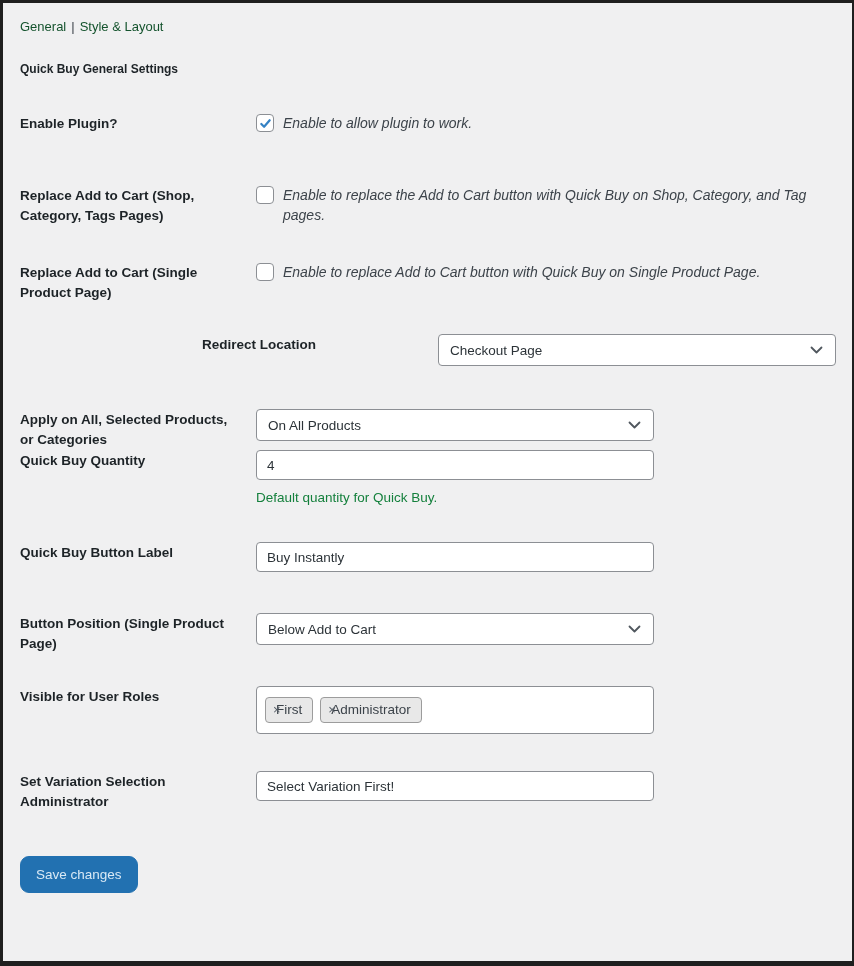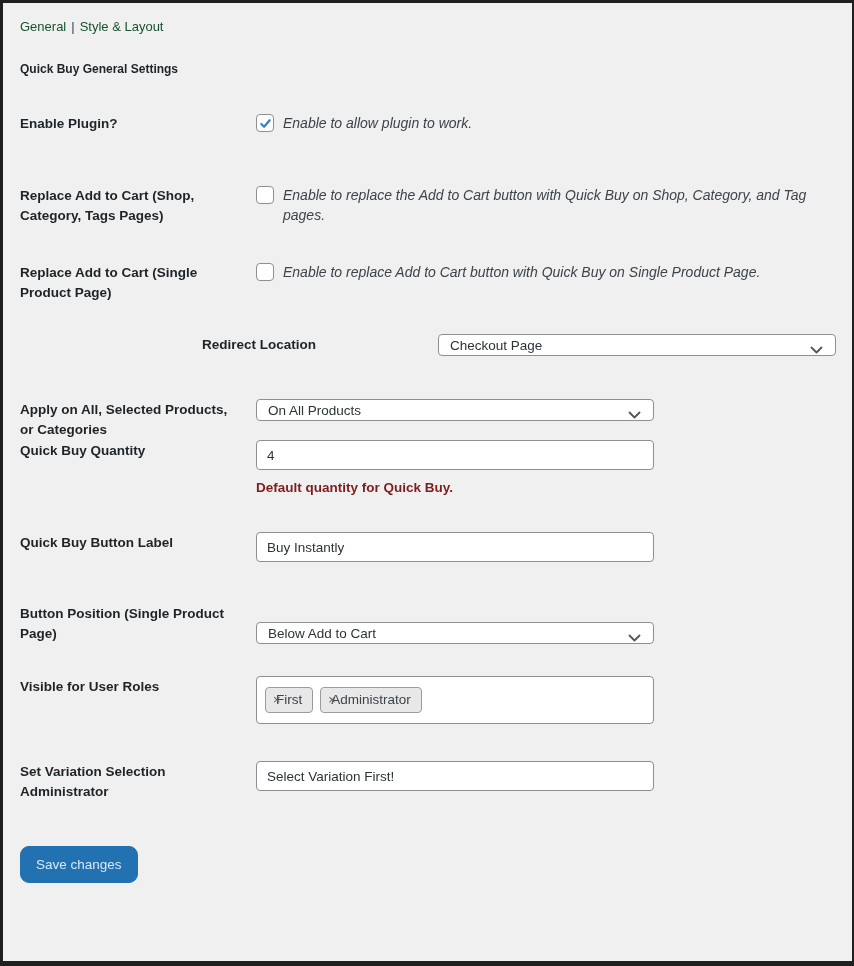--- a/index.html
+++ b/index.html
@@ -44,21 +44,21 @@
   .row-control { width: 398px; flex: 0 0 398px; }
 
   
   .r1 { margin-bottom: 51px; }
   .r2 { margin-bottom: 36px; }
   .r3 { margin-bottom: 31px; }
   .r4 { margin-bottom: 43px; justify-content: flex-end; }
   .r5 { }
   .r6 { margin-bottom: 35px; }
   .r7 { margin-bottom: 41px; }
-  .r8 { margin-bottom: 32px; align-items: flex-end; }
+  .r8 { margin-bottom: 32px; }
   .r9 { margin-bottom: 37px; }
   .r10 { margin-bottom: 44px; }
 
   
   .checkbox-wrap {
     display: flex;
     align-items: flex-start;
     gap: 9px;
     font-size: 14px;
     color: #3c434a;
@@ -77,21 +77,21 @@
     align-items: center;
     justify-content: center;
     margin-top: 1px;
   }
   .checkbox svg { display: none; }
   .checkbox.checked svg { display: block; }
 
   
   .select {
     position: relative;
-    height: 22px;
+    height: 32px;
     box-sizing: border-box;
     border: 1px solid #8c8f94;
     border-radius: 4px;
     background: #fff;
     display: flex;
     align-items: center;
     padding: 0 34px 0 11px;
     font-size: 13.5px;
     color: #2c3338;
     cursor: pointer;
@@ -108,23 +108,22 @@
     background: #fff;
     padding: 0 10px;
     font-size: 13.5px;
     color: #2c3338;
     font-family: "Liberation Sans", sans-serif;
   }
 
   .description {
     margin-top: 9px;
     font-size: 13.5px;
-    color: #7f1d1d;
+    color: #15803d;
     line-height: 18px;
-    font-weight: bold;
   }
 
   
   .multiselect {
     min-height: 48px;
     box-sizing: border-box;
     border: 1px solid #8c8f94;
     border-radius: 4px;
     background: #fff;
     padding: 0 8px;

